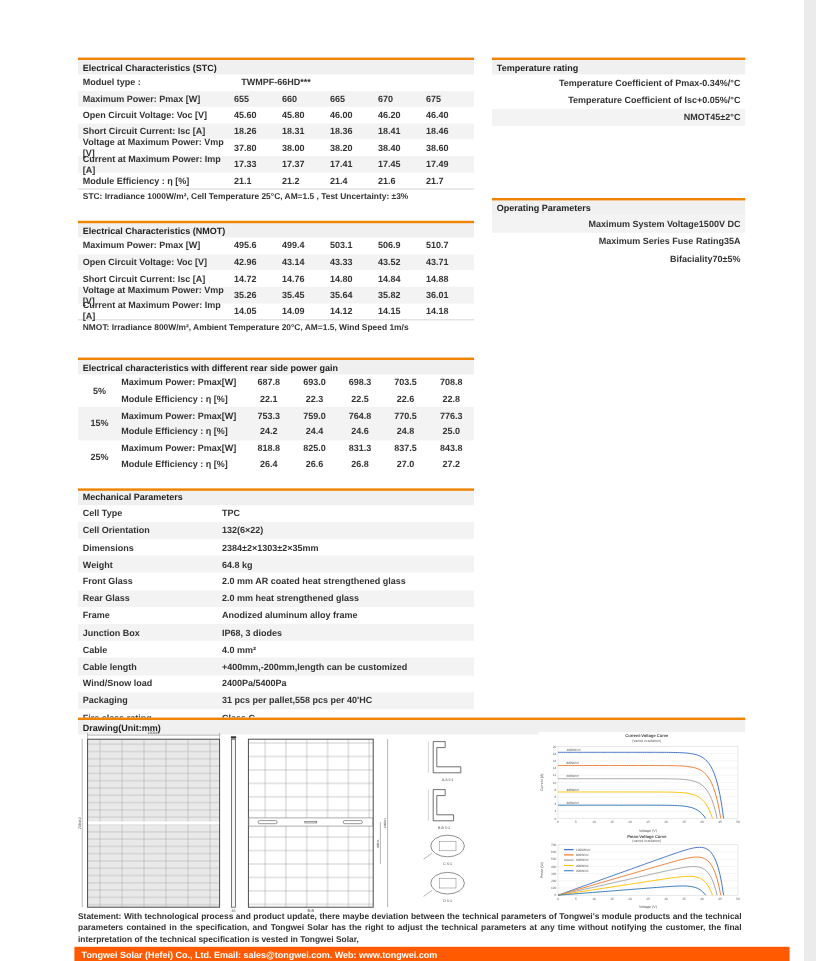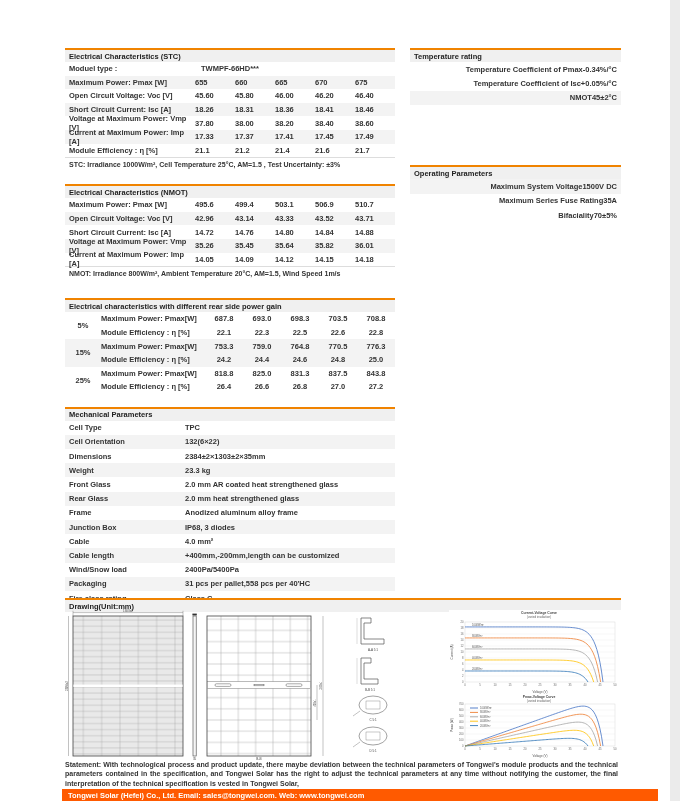--- a/index.html
+++ b/index.html
@@ -250,21 +250,21 @@
           <div class="mrow alt">
             <div class="mlabel">Cell Orientation</div>
             <div class="mval">132(6×22)</div>
           </div>
           <div class="mrow">
             <div class="mlabel">Dimensions</div>
             <div class="mval">2384±2×1303±2×35mm</div>
           </div>
           <div class="mrow alt">
             <div class="mlabel">Weight</div>
-            <div class="mval">23.3 kg</div>
+            <div class="mval">64.8 kg</div>
           </div>
           <div class="mrow">
             <div class="mlabel">Front Glass</div>
             <div class="mval">2.0 mm AR coated heat strengthened glass</div>
           </div>
           <div class="mrow alt">
             <div class="mlabel">Rear Glass</div>
             <div class="mval">2.0 mm heat strengthened glass</div>
           </div>
           <div class="mrow">

